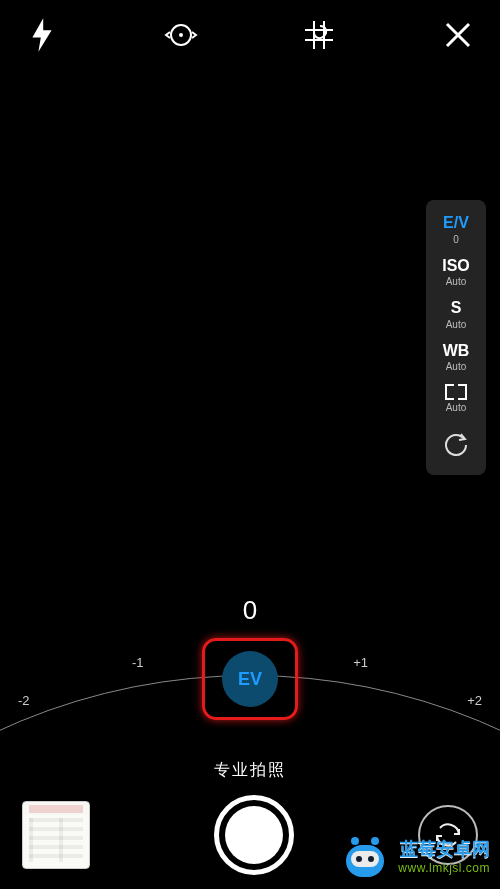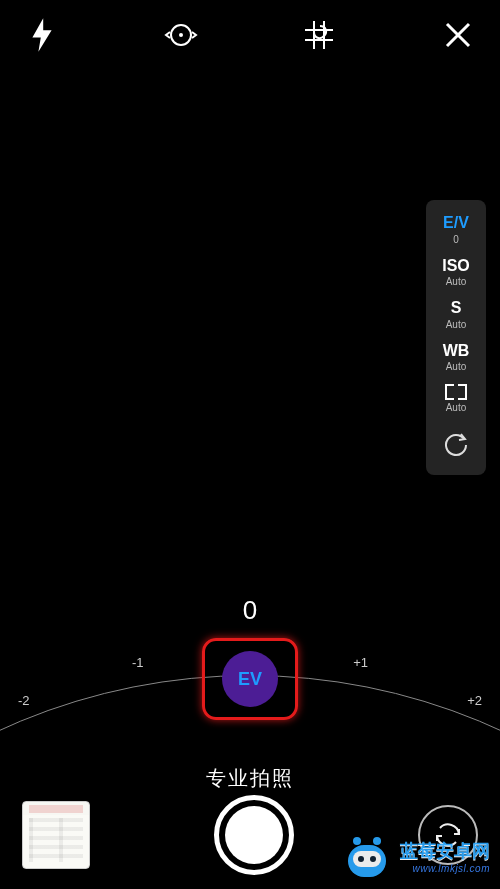--- a/index.html
+++ b/index.html
@@ -25,48 +25,48 @@
   .side-focus span { position: absolute; inset:0; }
   .side-focus span::before { bottom: 0; left: 0; border-right: none; border-top: none; }
   .side-focus span::after { bottom: 0; right: 0; border-left: none; border-top: none; }
   .side-reset { padding-top: 6px; cursor: pointer; }
   .side-reset svg { stroke: #ddd; fill: none; stroke-width: 2; }
 
   
   .dial-area { position: absolute; left: 0; right: 0; top: 595px; height: 170px; }
   .current-value { position: absolute; top: 0; left: 50%; transform: translateX(-50%); font-size: 26px; color: #fff; }
   .arc { position: absolute; width: 1200px; height: 1200px; left: 50%; top: 80px; transform: translateX(-50%); border: 1px solid #888; border-radius: 50%; }
-  .ev-center { position: absolute; top: 56px; left: 50%; transform: translateX(-50%); width: 56px; height: 56px; border-radius: 50%; background: #4c1d95; display: flex; align-items: center; justify-content: center; font-size: 18px; font-weight: 700; color: #1e9cff; }
+  .ev-center { position: absolute; top: 56px; left: 50%; transform: translateX(-50%); width: 56px; height: 56px; border-radius: 50%; background: #0c4a6e; display: flex; align-items: center; justify-content: center; font-size: 18px; font-weight: 700; color: #1e9cff; }
   .ev-highlight { position: absolute; top: 43px; left: 50%; transform: translateX(-50%); width: 96px; height: 82px; border: 3px solid #e41b1b; border-radius: 14px; box-shadow: 0 0 8px rgba(228,27,27,0.8); }
   .tick { position: absolute; font-size: 13px; color: #ccc; }
   .tick.m1 { top: 60px; left: 132px; }
   .tick.p1 { top: 60px; right: 132px; }
   .tick.m2 { top: 98px; left: 18px; }
   .tick.p2 { top: 98px; right: 18px; }
 
   
-  .mode-label { position: absolute; bottom: 97px; left: 50%; transform: translateX(-50%); font-size: 20px; letter-spacing: 2px; }
+  .mode-label { position: absolute; bottom: 108px; left: 50%; transform: translateX(-50%); font-size: 16px; letter-spacing: 2px; }
 
   
   .bottom-bar { position: absolute; bottom: 0; left: 0; right: 0; height: 100px; display: flex; align-items: center; justify-content: space-between; padding: 0 22px 8px; }
   .gallery-thumb { width: 68px; height: 68px; background: linear-gradient(180deg,#f7f7f3 0 20%, #fafaf6 20% 100%); border: 1px solid #ccc; border-radius: 4px; cursor: pointer; position: relative; overflow: hidden; }
   .gallery-thumb::before { content:""; position:absolute; top:3px; left:6px; right:6px; height:8px; background:#d66; opacity:.25; }
   .gallery-thumb::after { content:""; position:absolute; top:16px; left:6px; right:6px; bottom:6px;
      background: repeating-linear-gradient(180deg, rgba(0,0,0,.06) 0 4px, transparent 4px 9px),
                  repeating-linear-gradient(90deg, rgba(0,0,0,.06) 0 4px, transparent 4px 30px); }
   .shutter { width: 80px; height: 80px; border-radius: 50%; border: 5px solid #fff; position: relative; cursor: pointer; }
   .shutter::after { content: ""; position: absolute; inset: 6px; border-radius: 50%; background: #fff; }
   .switch-cam { width: 60px; height: 60px; border-radius: 50%; border: 2px solid #bbb; display: flex; align-items: center; justify-content: center; cursor: pointer; }
   .switch-cam svg { stroke: #eee; fill: none; stroke-width: 2; }
 
   
   .wm { position: absolute; bottom: 8px; right: 10px; display: flex; align-items: center; gap: 8px; opacity: .92; pointer-events: none; }
   .wm .txt { text-align: right; }
   .wm .t1 { font-size: 18px; font-weight: 700; color: #2aa8ff; text-shadow: 0 1px 0 #fff; }
-  .wm .t2 { font-size: 10px; color: #3b82f6; text-shadow: 0 1px 0 rgba(0,0,0,.5); letter-spacing: .5px; font-style: italic; }
+  .wm .t2 { font-size: 12px; color: #84cc16; text-shadow: 0 1px 0 rgba(0,0,0,.5); letter-spacing: .5px; }
 </style>
 </head>
 <body>
 
 <div class="top-bar">
   <div class="top-icon">
     <svg width="30" height="36" viewBox="0 0 24 30">
         <path d="M13 1 L4 17 H11 L9 29 L20 11 H13 Z" fill="#fff" stroke="none"></path>
       </svg>
   </div>

